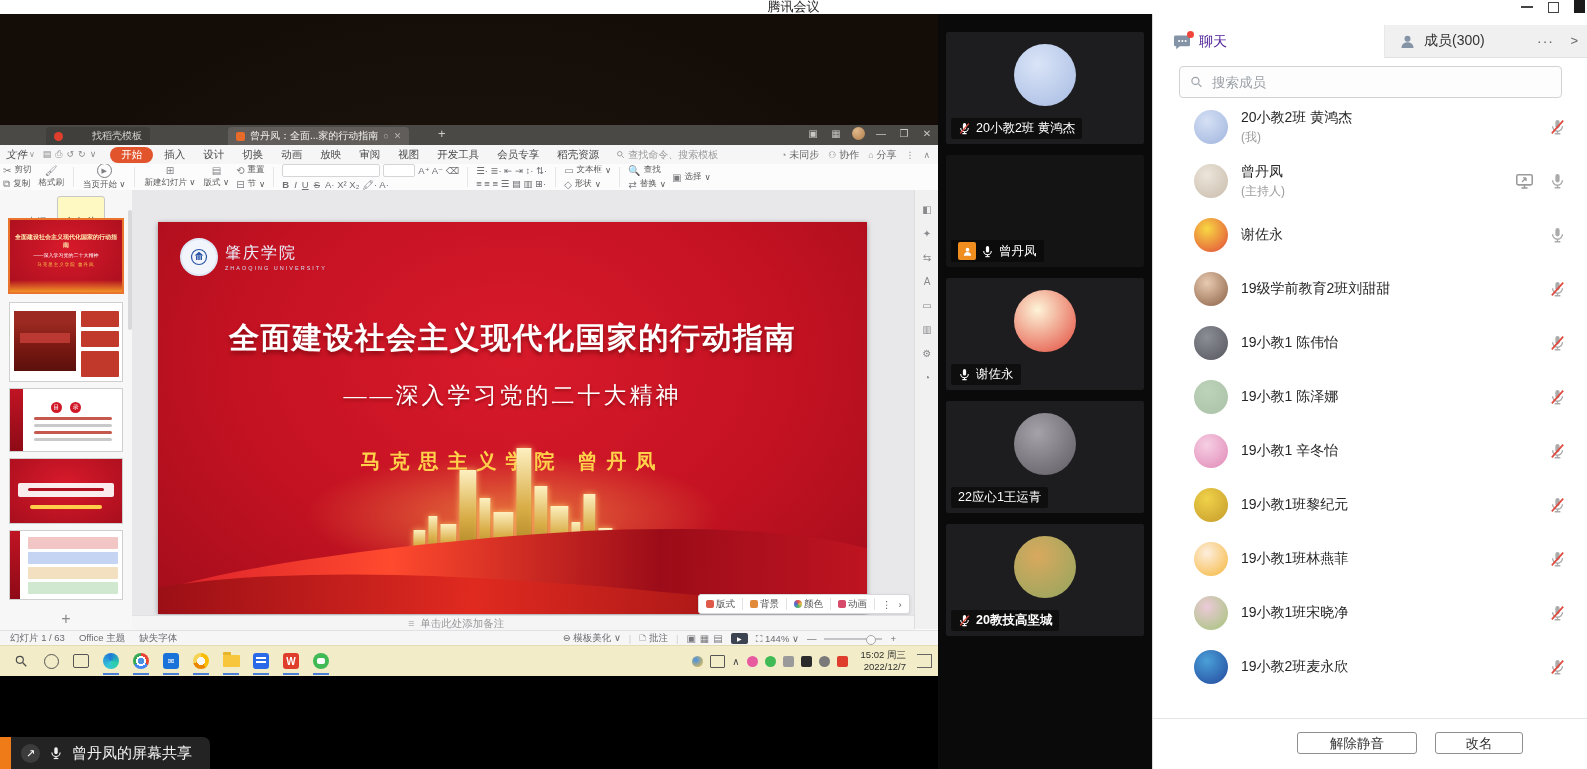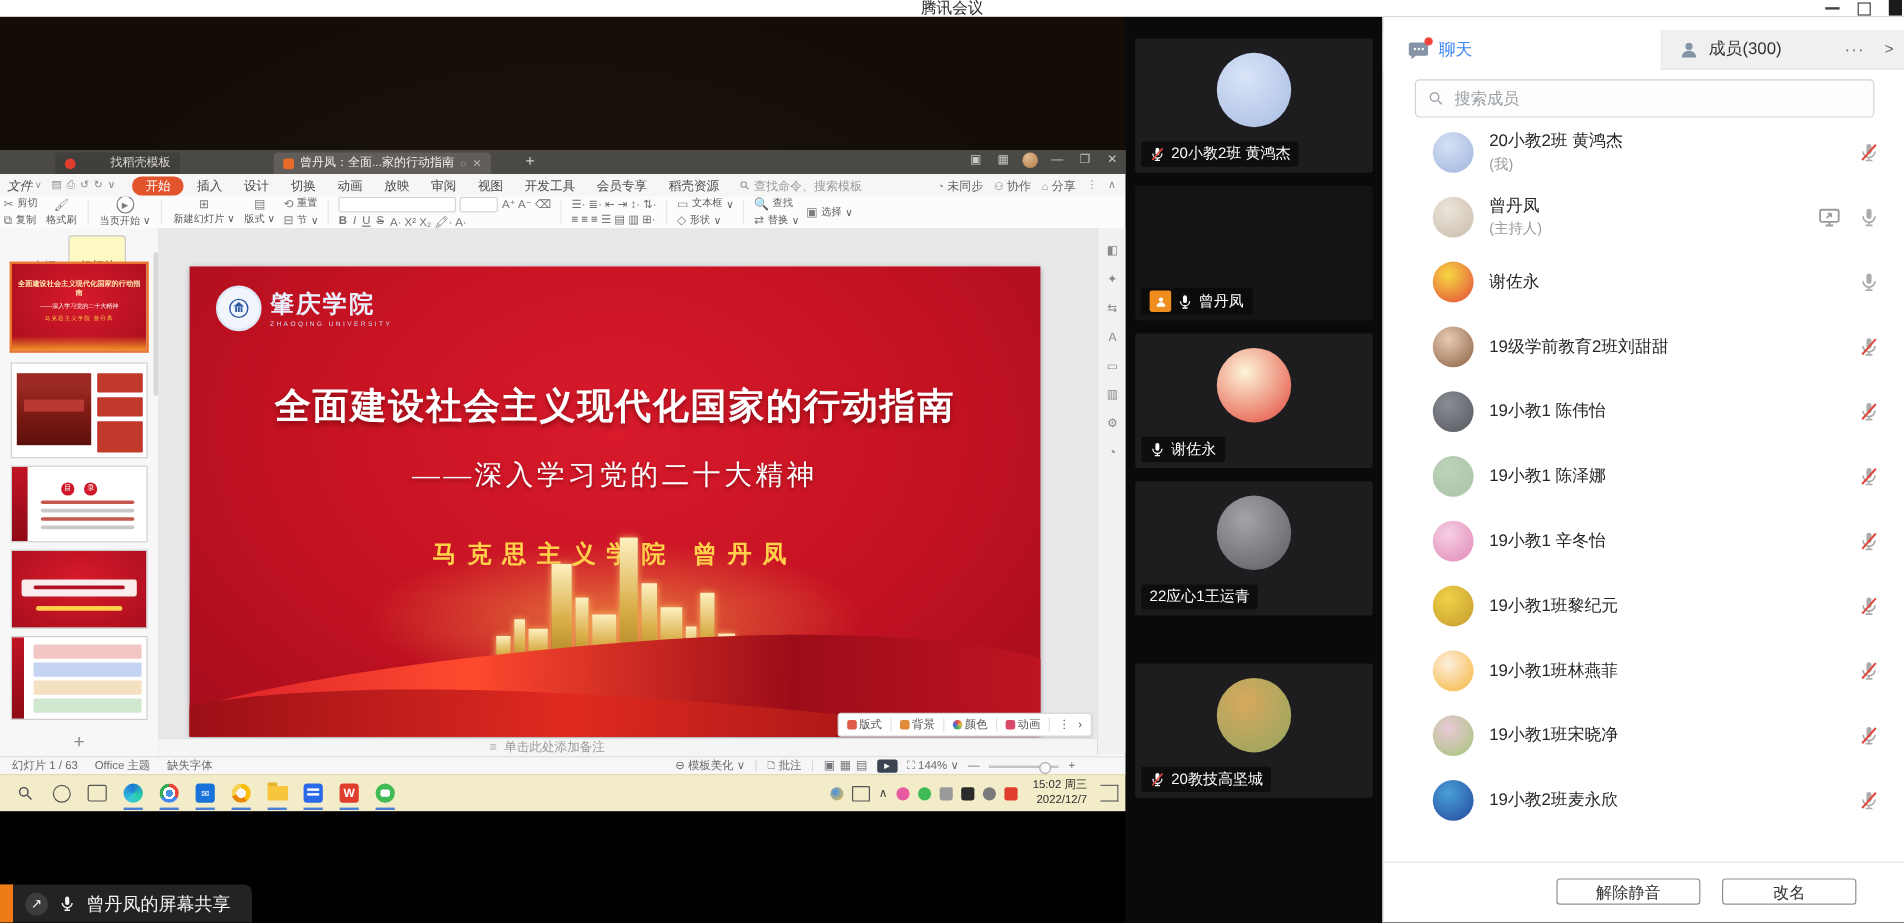--- a/index.html
+++ b/index.html
@@ -96,21 +96,21 @@
   .st-slider{width:58px;height:2px;background:#c4c4c6;position:relative;}
   .st-knob{position:absolute;left:42px;top:-3px;width:8px;height:8px;border-radius:50%;background:#fafafa;border:1px solid #a8a8aa;}
 
   
   .slide{position:absolute;left:26px;top:32px;width:709px;height:392px;overflow:hidden;
          background:radial-gradient(ellipse at 50% 35%, #d81a2b 0%, #c41222 55%, #a30d1b 100%);
          box-shadow:0 1px 5px rgba(0,0,0,.35);}
   .logo{position:absolute;left:22px;top:16px;display:flex;align-items:center;gap:7px;}
   .logo-seal{width:34px;height:34px;border-radius:50%;background:#f2f6fc;border:2px solid #dfe8f6;
              display:flex;align-items:center;justify-content:center;}
-  .logo-texts .cn{font-family:"Liberation Serif","DejaVu Serif",serif;font-size:20px;color:#e9effb;font-weight:bold;letter-spacing:2px;}
+  .logo-texts .cn{font-family:"Liberation Serif","DejaVu Serif",serif;font-size:16px;color:#e9effb;font-weight:normal;letter-spacing:2px;}
   .logo-texts .en{font-size:5.5px;color:#d4def2;letter-spacing:2px;margin-top:1px;}
   .s-title{position:absolute;left:0;right:0;top:96px;text-align:center;color:#fff;font-weight:bold;font-size:30px;letter-spacing:1.5px;
            text-shadow:0 3px 4px rgba(80,0,0,.55);}
   .s-sub{position:absolute;left:0;right:0;top:158px;text-align:center;color:#fff;font-size:23px;letter-spacing:3px;
          font-family:"Liberation Serif","DejaVu Serif",serif;text-shadow:0 2px 3px rgba(80,0,0,.5);}
   .s-author{position:absolute;left:0;right:0;top:226px;text-align:center;color:#ffd24a;font-size:20px;font-weight:bold;letter-spacing:9px;
             font-family:"Liberation Serif","DejaVu Serif",serif;}
   .glow{position:absolute;left:50%;bottom:34px;transform:translateX(-50%);width:430px;height:130px;
         background:radial-gradient(ellipse, rgba(255,190,80,.55), transparent 68%);}
   .skyline{position:absolute;left:50%;bottom:58px;transform:translateX(-50%);display:flex;align-items:flex-end;gap:3px;}
@@ -171,21 +171,21 @@
   .tile.video-black{background:#141414;}
   .tile-av{position:absolute;left:50%;top:12px;transform:translateX(-50%);width:62px;height:62px;border-radius:50%;}
   .tile-label{position:absolute;left:5px;bottom:5px;display:flex;align-items:center;gap:5px;background:rgba(8,8,8,.72);
               border-radius:2px;padding:2px 7px;color:#fff;font-size:12.5px;white-space:nowrap;max-width:180px;}
   .tile-badge{width:18px;height:18px;border-radius:2px;background:#ef8e1e;display:flex;align-items:center;justify-content:center;flex:none;}
   .mic-w{width:13px;height:13px;flex:none;}
 
   
   .panel{position:absolute;left:1152px;top:14px;width:435px;height:755px;background:#fff;border-left:1px solid #d9d9d9;box-sizing:border-box;}
   .p-tabs{position:absolute;left:0;top:11px;width:435px;height:33px;}
-  .p-tab-chat{position:absolute;left:0;top:0;width:231px;height:33px;background:#fff;display:flex;align-items:center;gap:8px;padding-left:20px;box-sizing:border-box;font-size:14px;color:#3b82f6;}
+  .p-tab-chat{position:absolute;left:0;top:0;width:231px;height:33px;background:#fff;display:flex;align-items:center;gap:8px;padding-left:20px;box-sizing:border-box;font-size:14px;color:#4c1d95;}
   .p-tab-members{position:absolute;left:231px;top:0;width:204px;height:33px;background:#f0f0f1;border-bottom:1px solid #e2e2e2;border-left:1px solid #e8e8e8;
                  display:flex;align-items:center;gap:8px;padding-left:14px;box-sizing:border-box;font-size:14px;color:#333;}
   .p-more{position:absolute;right:34px;top:8px;color:#666;font-size:14px;letter-spacing:1px;}
   .p-collapse{position:absolute;right:10px;top:8px;color:#666;font-size:13px;}
   .chat-ic-wrap{position:relative;}
   .red-dot{position:absolute;right:-3px;top:-3px;width:7px;height:7px;border-radius:50%;background:#f0453a;}
   .p-search{position:absolute;left:26px;top:52px;width:383px;height:32px;border:1px solid #d2d2d4;border-radius:4px;background:#fdfdfd;
             display:flex;align-items:center;gap:7px;padding:0 10px;box-sizing:border-box;}
   .p-search input{border:none;outline:none;background:transparent;font-size:13.5px;color:#333;width:100%;
                   font-family:"Liberation Sans","DejaVu Sans",sans-serif;}
@@ -198,21 +198,21 @@
   .m-sub{font-size:12px;color:#9b9b9b;margin-top:2px;}
   .m-mic{position:absolute;right:22px;top:50%;transform:translateY(-50%);width:17px;height:17px;}
   .m-share{position:absolute;right:54px;top:50%;transform:translateY(-50%);width:19px;height:17px;display:none;}
   .m-row.sharing .m-share{display:block;}
   .mic-slash{display:none;}
   .muted .mic-slash{display:block;}
   .p-divider{position:absolute;left:0;top:704px;width:435px;height:1px;background:#e4e4e4;}
   .p-btn{position:absolute;top:718px;height:22px;border:1px solid #8f8f8f;border-radius:3px;background:#fff;
          font-size:13.5px;color:#333;text-align:center;line-height:22px;box-sizing:border-box;}
   .p-btn.unmute{left:144px;width:120px;}
-  .p-btn.rename{left:282px;width:112px;}
+  .p-btn.rename{left:282px;width:88px;}
 </style>
 </head>
 <body>
 
 <div id="root">
 
   <div class="titlebar">
     <div class="t-title">腾讯会议</div>
     <div class="t-min"></div>
     <div class="t-max"></div>
@@ -621,21 +621,21 @@
         <span class="tname">谢佐永</span>
       </span>
     </div>
       <div class="tile" style="top: 387px;">
       <span class="tile-av" style="background: radial-gradient(circle at 38% 32%, rgb(165, 162, 170), rgb(93, 90, 98));"></span>
       <span class="tile-label">
 
         <span class="tname">22应心1王运青</span>
       </span>
     </div>
-      <div class="tile" style="top: 539px;">
+      <div class="tile" style="top: 510px; font-weight: bold;">
       <span class="tile-av" style="background: radial-gradient(circle at 38% 32%, rgb(216, 169, 94), rgb(147, 165, 95));"></span>
       <span class="tile-label muted">
 
         <svg class="mic-w mic-svg" viewBox="0 0 24 24">
           <rect x="9" y="2" width="6" height="12" rx="3" fill="#fff"></rect>
           <path d="M5 11a7 7 0 0 0 14 0" fill="none" stroke="#fff" stroke-width="2"></path>
           <line x1="12" y1="18" x2="12" y2="21" stroke="#fff" stroke-width="2"></line>
           <line x1="8" y1="21.5" x2="16" y2="21.5" stroke="#fff" stroke-width="2"></line>
           <line class="mic-slash" x1="4" y1="21" x2="20" y2="3" stroke="#e0483e" stroke-width="2.6"></line>
         </svg>

